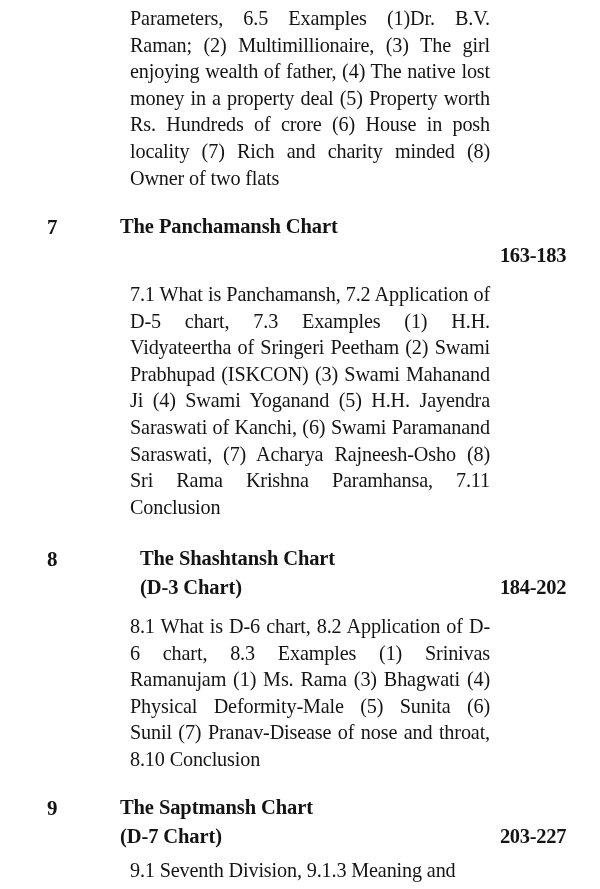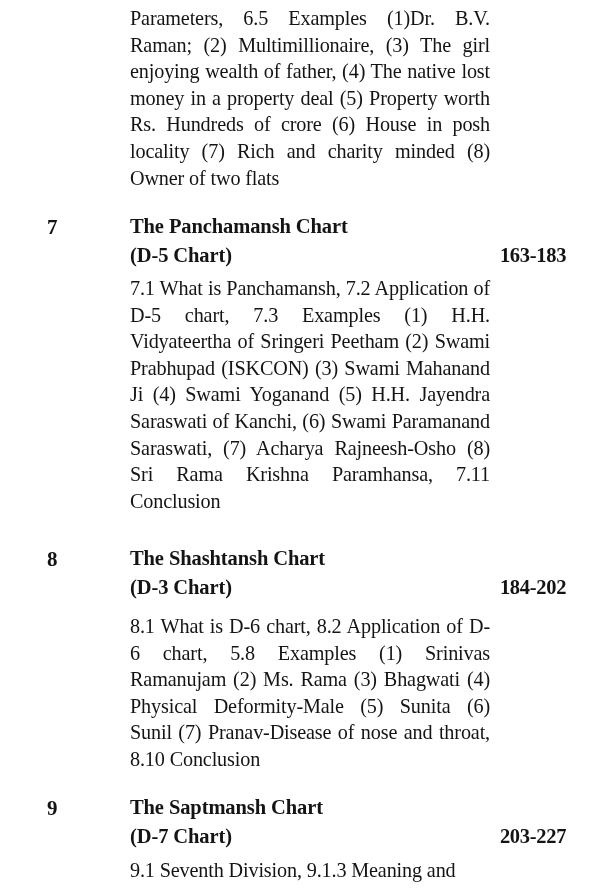--- a/index.html
+++ b/index.html
@@ -33,21 +33,21 @@
     }
     .chap-num {
       position: absolute;
       left: 47px;
       font-size: 21px;
       font-weight: bold;
       line-height: 26px;
     }
     .chap-title {
       position: absolute;
-      left: 130px;
+      left: 120px;
       font-size: 20.5px;
       font-weight: bold;
       line-height: 28.5px;
       letter-spacing: -0.1px;
     }
     .chap-title div { white-space: nowrap; }
     .pages {
       position: absolute;
       left: 494px;
       width: 78px;
@@ -62,34 +62,33 @@
 <body>
 
 <div class="page">
 
   <div class="para" style="top:5px;">Parameters, 6.5 Examples (1)Dr. B.V. Raman; (2) Multimillionaire, (3) The girl enjoying wealth of father, (4) The native lost money in a  property deal (5) Property worth Rs. Hundreds of crore (6) House in posh locality (7) Rich and charity minded (8) Owner of two flats</div>
 
   <div>
     <div class="chap-num" style="top:214px;">7</div>
     <div class="chap-title" style="top:212px;">
       <div>The Panchamansh Chart</div>
-      <div>(D-5 Chart)</div>
     </div>
     <div class="pages" style="top:242px;">163-183</div>
-    <div class="para" style="top:275px;">7.1 What is Panchamansh, 7.2 Application of D-5 chart, 7.3 Examples (1) H.H. Vidyateertha of Sringeri Peetham (2) Swami Prabhupad (ISKCON) (3) Swami Mahanand Ji (4) Swami Yoganand (5) H.H. Jayendra Saraswati of Kanchi, (6) Swami Paramanand Saraswati, (7) Acharya Rajneesh-Osho (8) Sri Rama Krishna Paramhansa, 7.11 Conclusion</div>
+    <div class="para" style="top:281px;">7.1 What is Panchamansh, 7.2 Application of D-5 chart, 7.3 Examples (1) H.H. Vidyateertha of Sringeri Peetham (2) Swami Prabhupad (ISKCON) (3) Swami Mahanand Ji (4) Swami Yoganand (5) H.H. Jayendra Saraswati of Kanchi, (6) Swami Paramanand Saraswati, (7) Acharya Rajneesh-Osho (8) Sri Rama Krishna Paramhansa, 7.11 Conclusion</div>
   </div>
 
   <div>
     <div class="chap-num" style="top:546px;">8</div>
-    <div class="chap-title" style="top:544px;">
+    <div class="chap-title" style="top:544px;margin-left:20px;">
       <div>The Shashtansh Chart</div>
       <div>(D-3 Chart)</div>
     </div>
     <div class="pages" style="top:574px;">184-202</div>
-    <div class="para" style="top:613px;">8.1 What is D-6 chart, 8.2 Application of D-6 chart, 5.8 Examples (1) Srinivas Ramanujam (2) Ms. Rama (3) Bhagwati (4) Physical Deformity-Male (5) Sunita (6) Sunil (7) Pranav-Disease of nose and throat, 8.10 Conclusion</div>
+    <div class="para" style="top:613px;">8.1 What is D-6 chart, 8.2 Application of D-6 chart, 8.3 Examples (1) Srinivas Ramanujam (1) Ms. Rama (3) Bhagwati (4) Physical Deformity-Male (5) Sunita (6) Sunil (7) Pranav-Disease of nose and throat, 8.10 Conclusion</div>
   </div>
 
   <div>
     <div class="chap-num" style="top:795px;">9</div>
     <div class="chap-title" style="top:793px;">
       <div>The Saptmansh Chart</div>
       <div>(D-7 Chart)</div>
     </div>
     <div class="pages" style="top:823px;">203-227</div>
     <div class="para" style="top:857px; text-align:center;">9.1 Seventh Division, 9.1.3 Meaning and</div>

